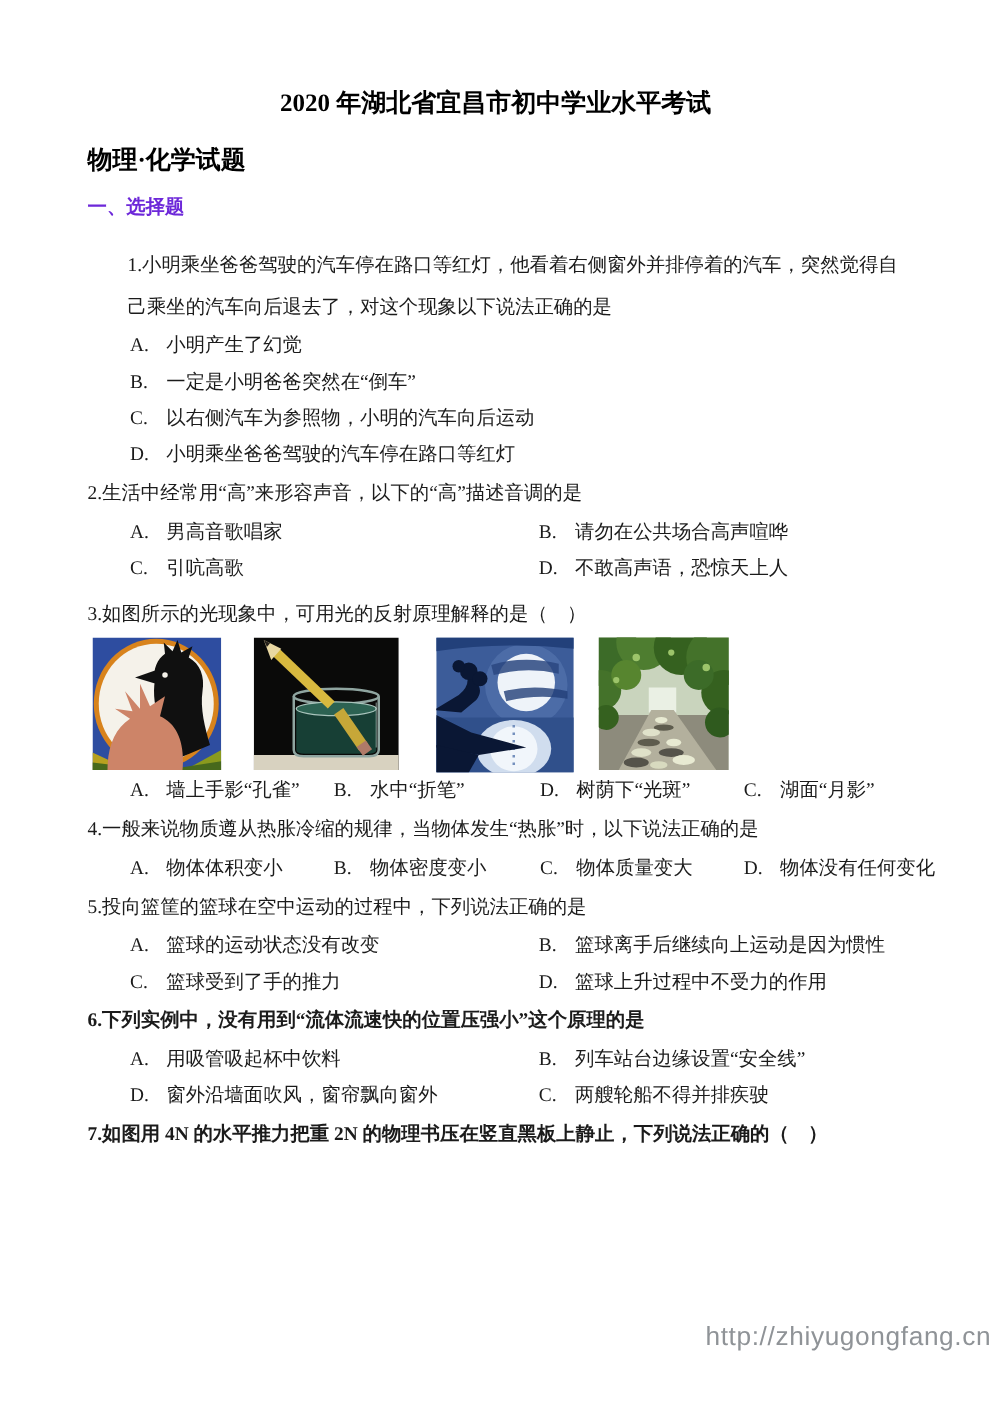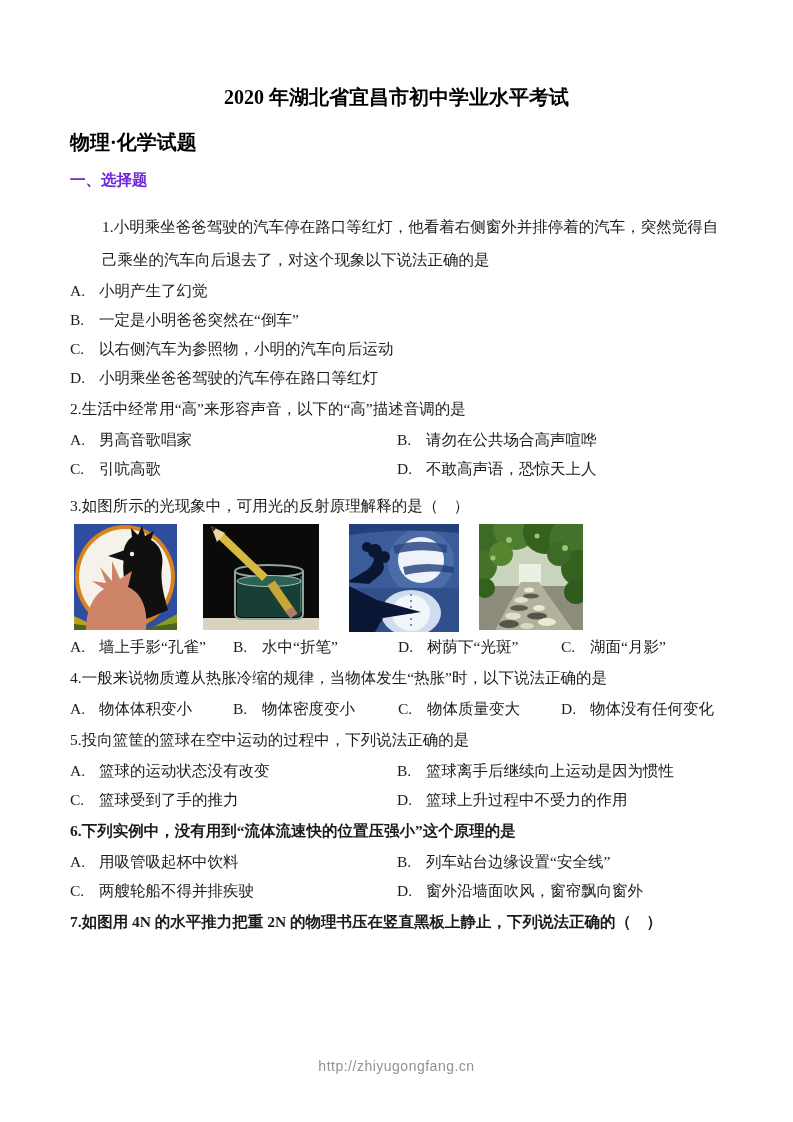--- a/index.html
+++ b/index.html
@@ -7,44 +7,44 @@
   .page {
     position:relative;
     width:793px; height:1122px;
     background:#ffffff;
     font-family:"Liberation Serif","DejaVu Serif",serif;
     color:#1b1b1b;
     overflow:hidden;
   }
   .content { position:absolute; left:70px; right:70px; top:70px; }
 
-  .title    { text-align:center; font-size:20px; line-height:26px; font-weight:bold; color:#000;margin-top:14px; }
+  .title    { text-align:center; font-size:20px; line-height:26px; font-weight:bold; color:#000; }
   .subtitle { text-align:left; font-size:20px; line-height:25px; font-weight:bold; color:#000; margin-top:20px; }
   .section  { font-size:15.5px;  line-height:20px; font-weight:bold; color:#6d28d9; margin-top:15px; }
 
   .qtext   { font-size:15.5px; line-height:33px; }
   .mt4 { margin-top:0;font-weight:bold; } .mt6 { margin-top:6px; } .mt20 { margin-top:20px;margin-left:32px; }
 
-  .opt-line { font-size:15.5px; line-height:29px; }
+  .opt-line { font-size:15.5px; line-height:29px;margin-left:34px; }
   .lbl { display:inline-block; min-width:29px; }
 
   .grid2 { display:grid; grid-template-columns:327px 1fr; }
   .grid4 { display:grid; grid-template-columns:163px 165px 163px 1fr; }
   .grid2 .opt-line, .grid4 .opt-line { white-space:nowrap; }
 
   .photo-row { position:relative; height:108px; margin-top:2px; }
   .photo { position:absolute; top:0; }
   .photo svg { display:block; }
   .ph1 { left:4px; }  .ph2 { left:133px; }  .ph3 { left:279px; }  .ph4 { left:409px; }
 
   .footer {
     position:absolute; left:0; right:0; top:1058px;
-    text-align:center;
+    text-align:right;
     font-family:"Liberation Sans","DejaVu Sans",sans-serif;
-    font-size:14px; letter-spacing:0.5px;
+    font-size:21px; letter-spacing:0.5px;
     color:#8f9397;
   }
 </style>
 </head>
 <body>
 
 <div class="page">
   <div class="content">
 
     <div class="title">2020 年湖北省宜昌市初中学业水平考试</div>
@@ -175,22 +175,22 @@
       <div class="opt-line"><span class="lbl">A.</span><span>篮球的运动状态没有改变</span></div>
       <div class="opt-line"><span class="lbl">B.</span><span>篮球离手后继续向上运动是因为惯性</span></div>
       <div class="opt-line"><span class="lbl">C.</span><span>篮球受到了手的推力</span></div>
       <div class="opt-line"><span class="lbl">D.</span><span>篮球上升过程中不受力的作用</span></div>
     </div>
 
     <div class="qtext mt4">6.下列实例中，没有用到“流体流速快的位置压强小”这个原理的是</div>
     <div class="grid2">
       <div class="opt-line"><span class="lbl">A.</span><span>用吸管吸起杯中饮料</span></div>
       <div class="opt-line"><span class="lbl">B.</span><span>列车站台边缘设置“安全线”</span></div>
+      <div class="opt-line"><span class="lbl">D.</span><span>窗外沿墙面吹风，窗帘飘向窗外</span></div>
       <div class="opt-line"><span class="lbl">C.</span><span>两艘轮船不得并排疾驶</span></div>
-      <div class="opt-line"><span class="lbl">D.</span><span>窗外沿墙面吹风，窗帘飘向窗外</span></div>
     </div>
 
     <div class="qtext mt4">7.如图用 4N 的水平推力把重 2N 的物理书压在竖直黑板上静止，下列说法正确的（　）</div>
 
   </div>
 
   <div class="footer">http://zhiyugongfang.cn</div>
 </div>
 
 </body></html>

